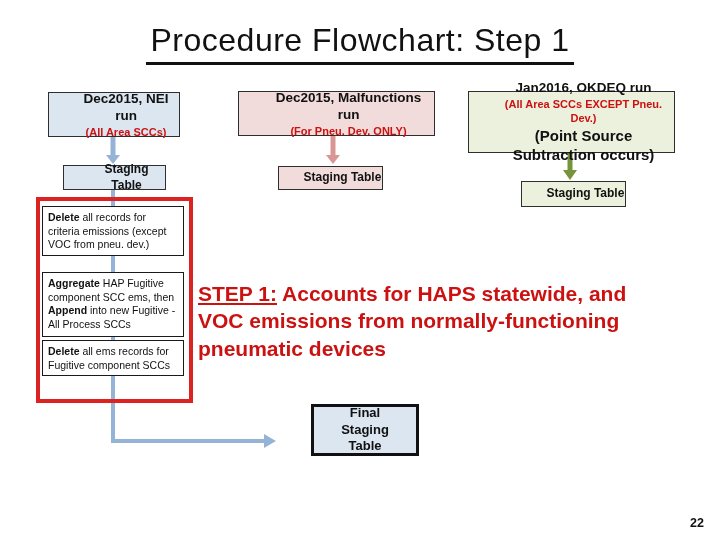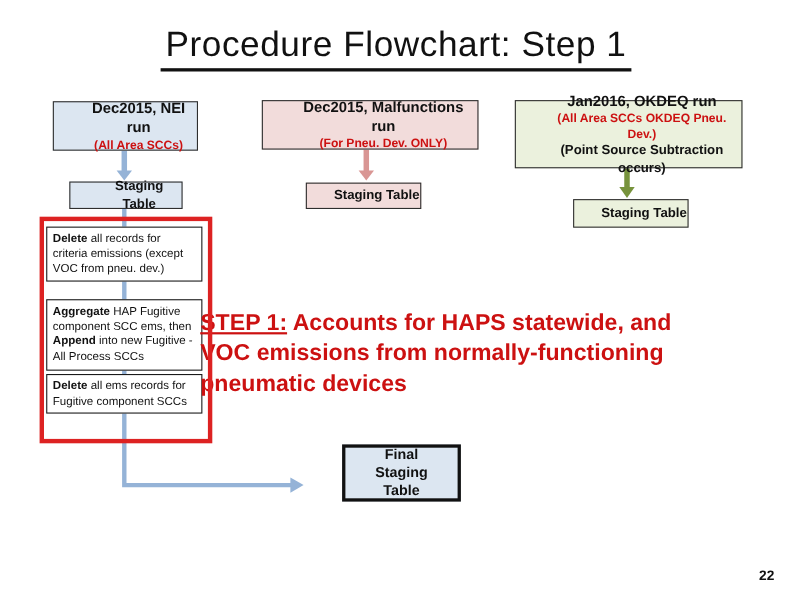--- a/index.html
+++ b/index.html
@@ -17,36 +17,36 @@
   .flowbox{
     position:absolute;box-sizing:border-box;border:1.5px solid #2e2e2e;
     display:flex;flex-direction:column;align-items:center;justify-content:center;
     text-align:center;z-index:1;line-height:1.3;padding-left:24px;
   }
   .fill-blue{background:#dce6f1;}
   .fill-pink{background:#f2dcdb;}
   .fill-green{background:#ebf1dd;}
   .bx-l1{font-size:13.5px;font-weight:700;color:#111;}
   .bx-l2{font-size:11px;font-weight:700;color:#cc1111;}
-  .bx-l3{font-size:12px;font-weight:700;color:#111;}
+  .bx-l3{font-size:15px;font-weight:700;color:#111;}
   .staging{font-size:12px;font-weight:600;color:#111;}
   .redgroup{
     position:absolute;left:36px;top:197px;width:157px;height:206px;
     box-sizing:border-box;border:4px solid #dd2222;background:transparent;z-index:2;
   }
   .innerbox{
     position:absolute;box-sizing:border-box;border:1.4px solid #1a1a1a;background:#fff;
     font-size:10.5px;line-height:1.3;color:#111;padding:4px 5px;z-index:1;text-align:left;
   }
   .innerbox b{font-weight:700;}
   .inner1{left:42px;top:206px;width:142px;height:50px;}
   .inner2{left:42px;top:272px;width:142px;height:65px;}
   .inner3{left:42px;top:340px;width:142px;height:36px;}
   .stepnote{
-    position:absolute;left:182px;top:280px;width:450px;
+    position:absolute;left:198px;top:280px;width:450px;
     font-size:21px;font-weight:700;color:#cc1111;line-height:1.3;z-index:1;
   }
   .stepnote .ul{text-decoration:underline;}
   .finalbox{
     position:absolute;left:277px;top:404px;width:108px;height:52px;
     box-sizing:border-box;border:3px solid #111;background:#dce6f1;
     display:flex;align-items:center;justify-content:center;text-align:center;
     font-size:13px;font-weight:600;color:#111;line-height:1.3;padding:0 12px;z-index:1;margin-left:34px;
   }
   .pagenum{
@@ -97,21 +97,21 @@
   <div class="flowbox fill-pink" style="left:238px;top:91px;width:197px;height:45px;">
     <span class="bx-l1">Dec2015, Malfunctions run</span>
     <span class="bx-l2">(For Pneu. Dev. ONLY)</span>
   </div>
   <div class="flowbox fill-pink" style="left:278px;top:166px;width:105px;height:24px;">
     <span class="staging">Staging Table</span>
   </div>
 
   <div class="flowbox fill-green" style="left:468px;top:91px;width:207px;height:62px;">
     <span class="bx-l1">Jan2016, OKDEQ run</span>
-    <span class="bx-l2">(All Area SCCs OKDEQ Pneu. Dev.)</span>
+    <span class="bx-l2">(All Area SCCs EXCEPT Pneu. Dev.)</span>
     <span class="bx-l3">(Point Source Subtraction occurs)</span>
   </div>
   <div class="flowbox fill-green" style="left:521px;top:181px;width:105px;height:26px;">
     <span class="staging">Staging Table</span>
   </div>
 
   <div class="redgroup"></div>
 
   <div class="innerbox inner1">
     <b>Delete</b><span> all records for criteria emissions (except VOC from pneu. dev.)</span>

